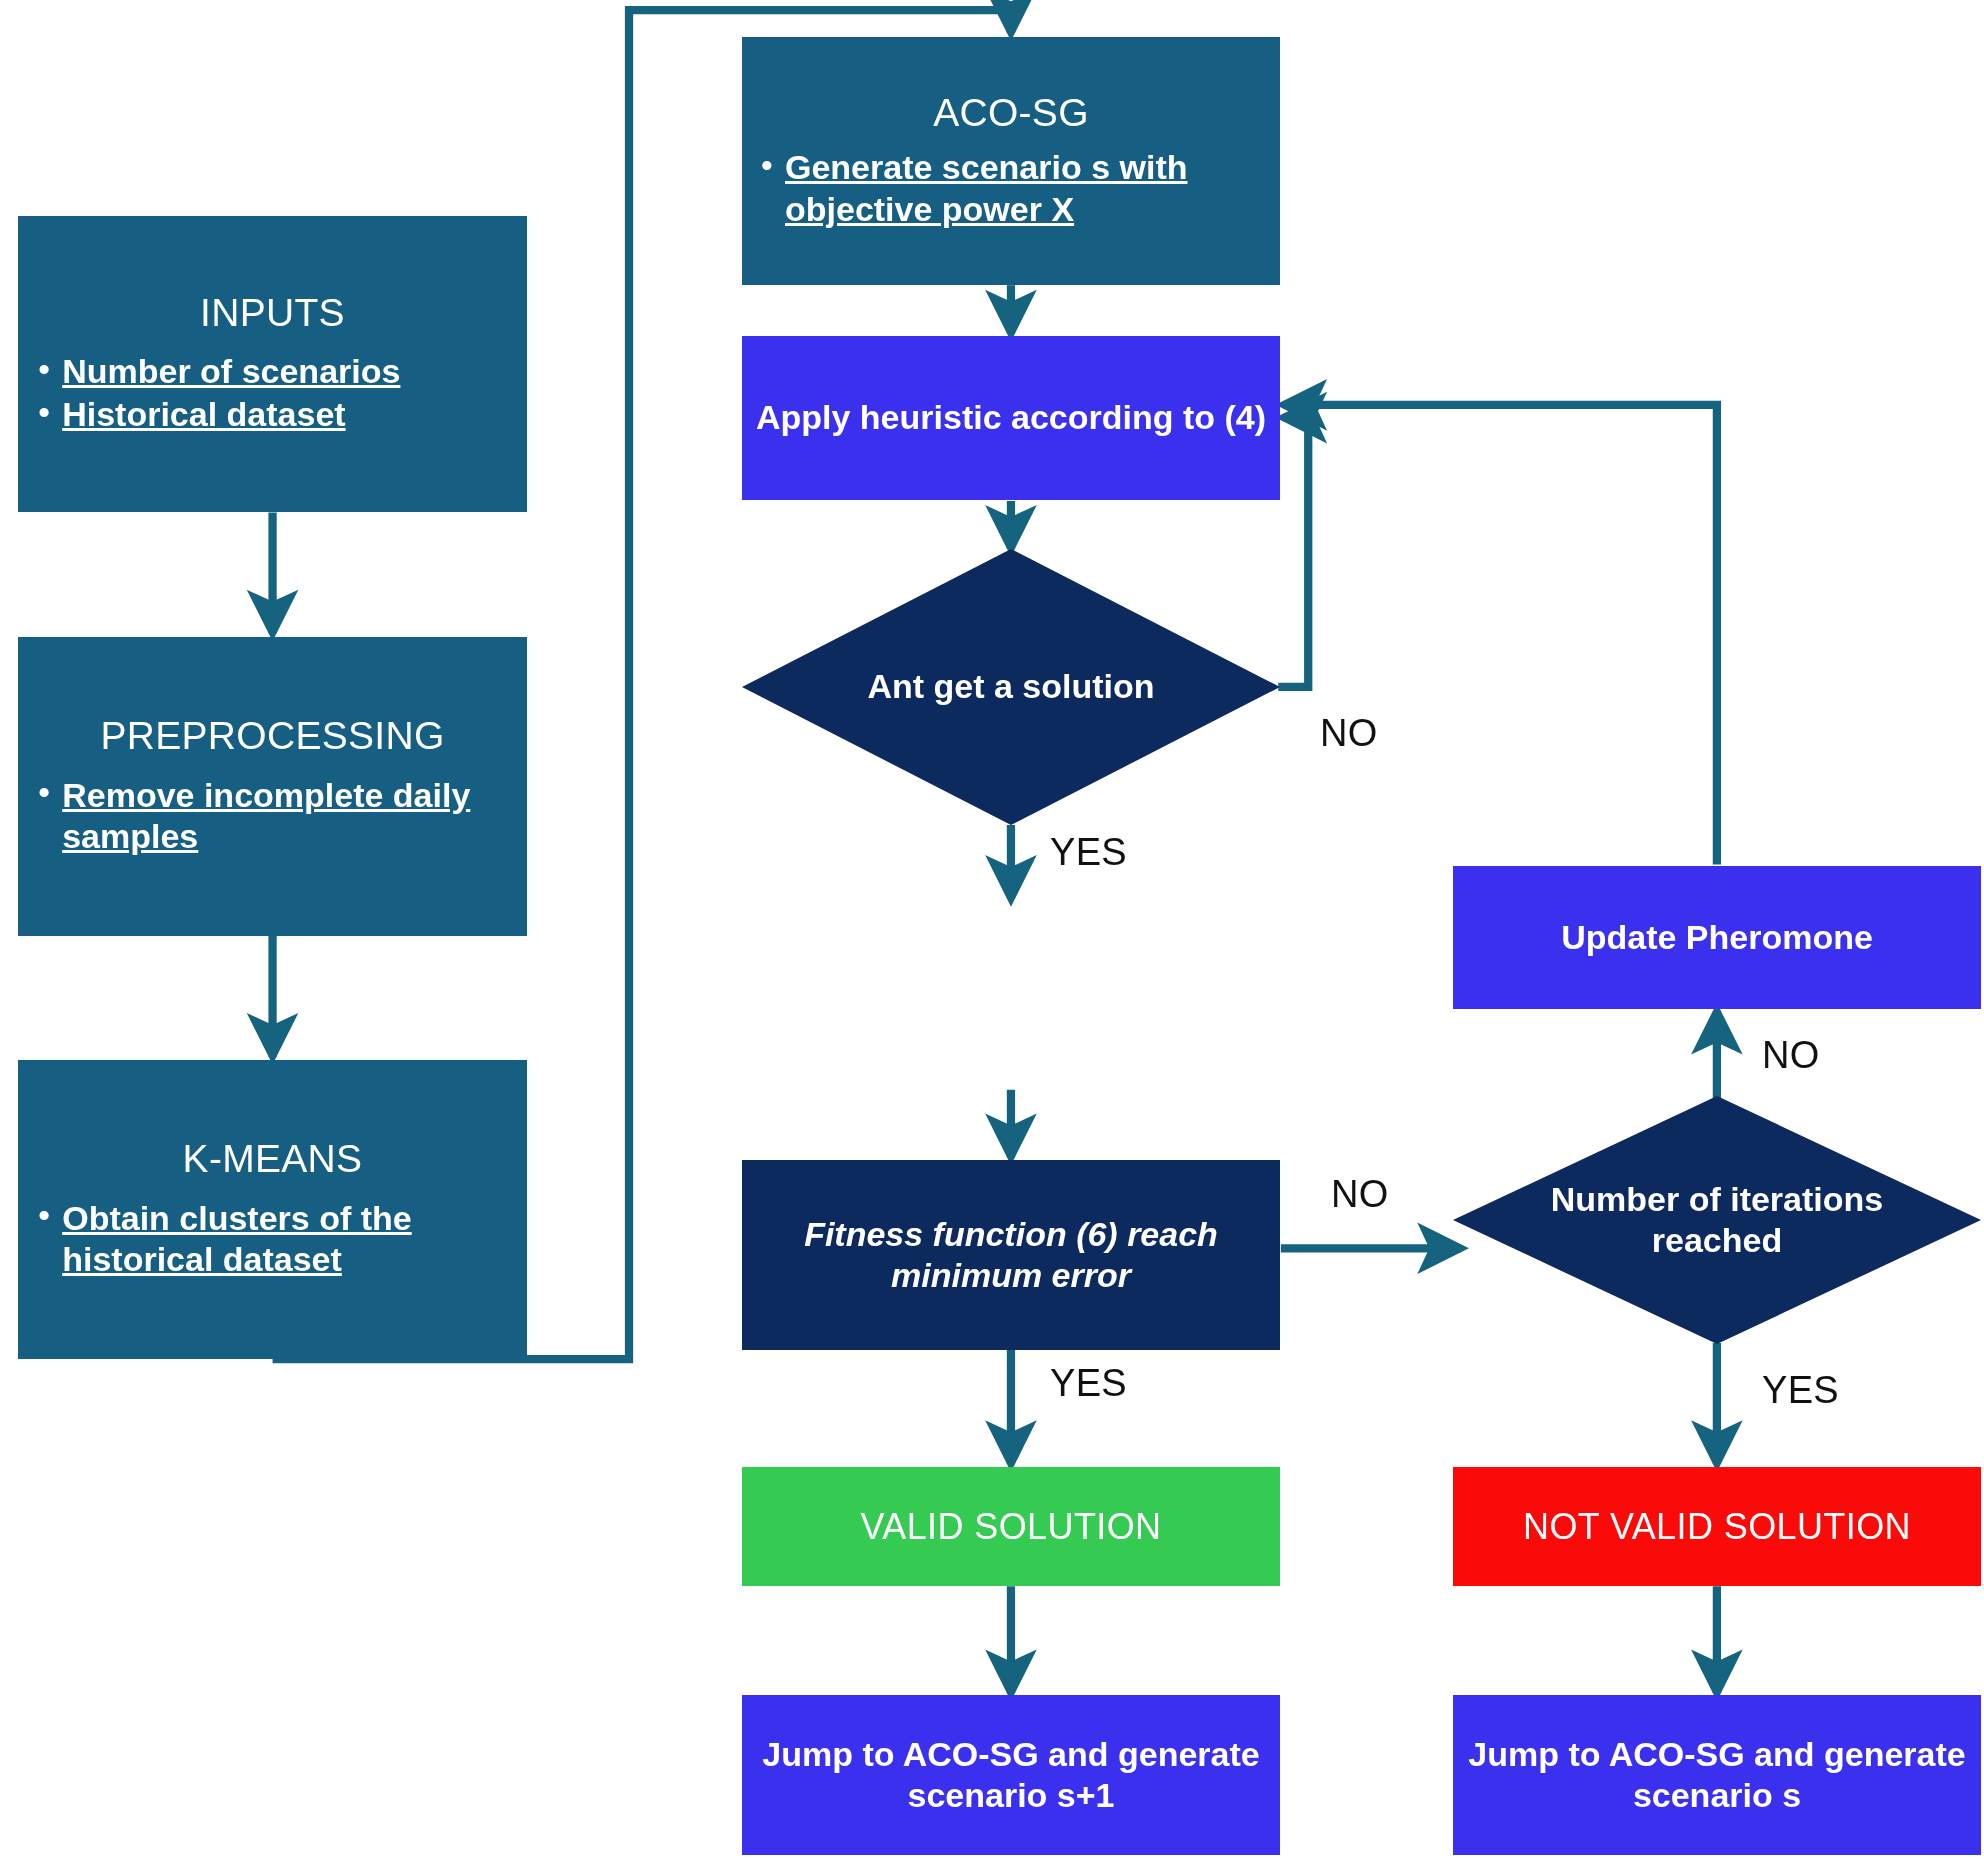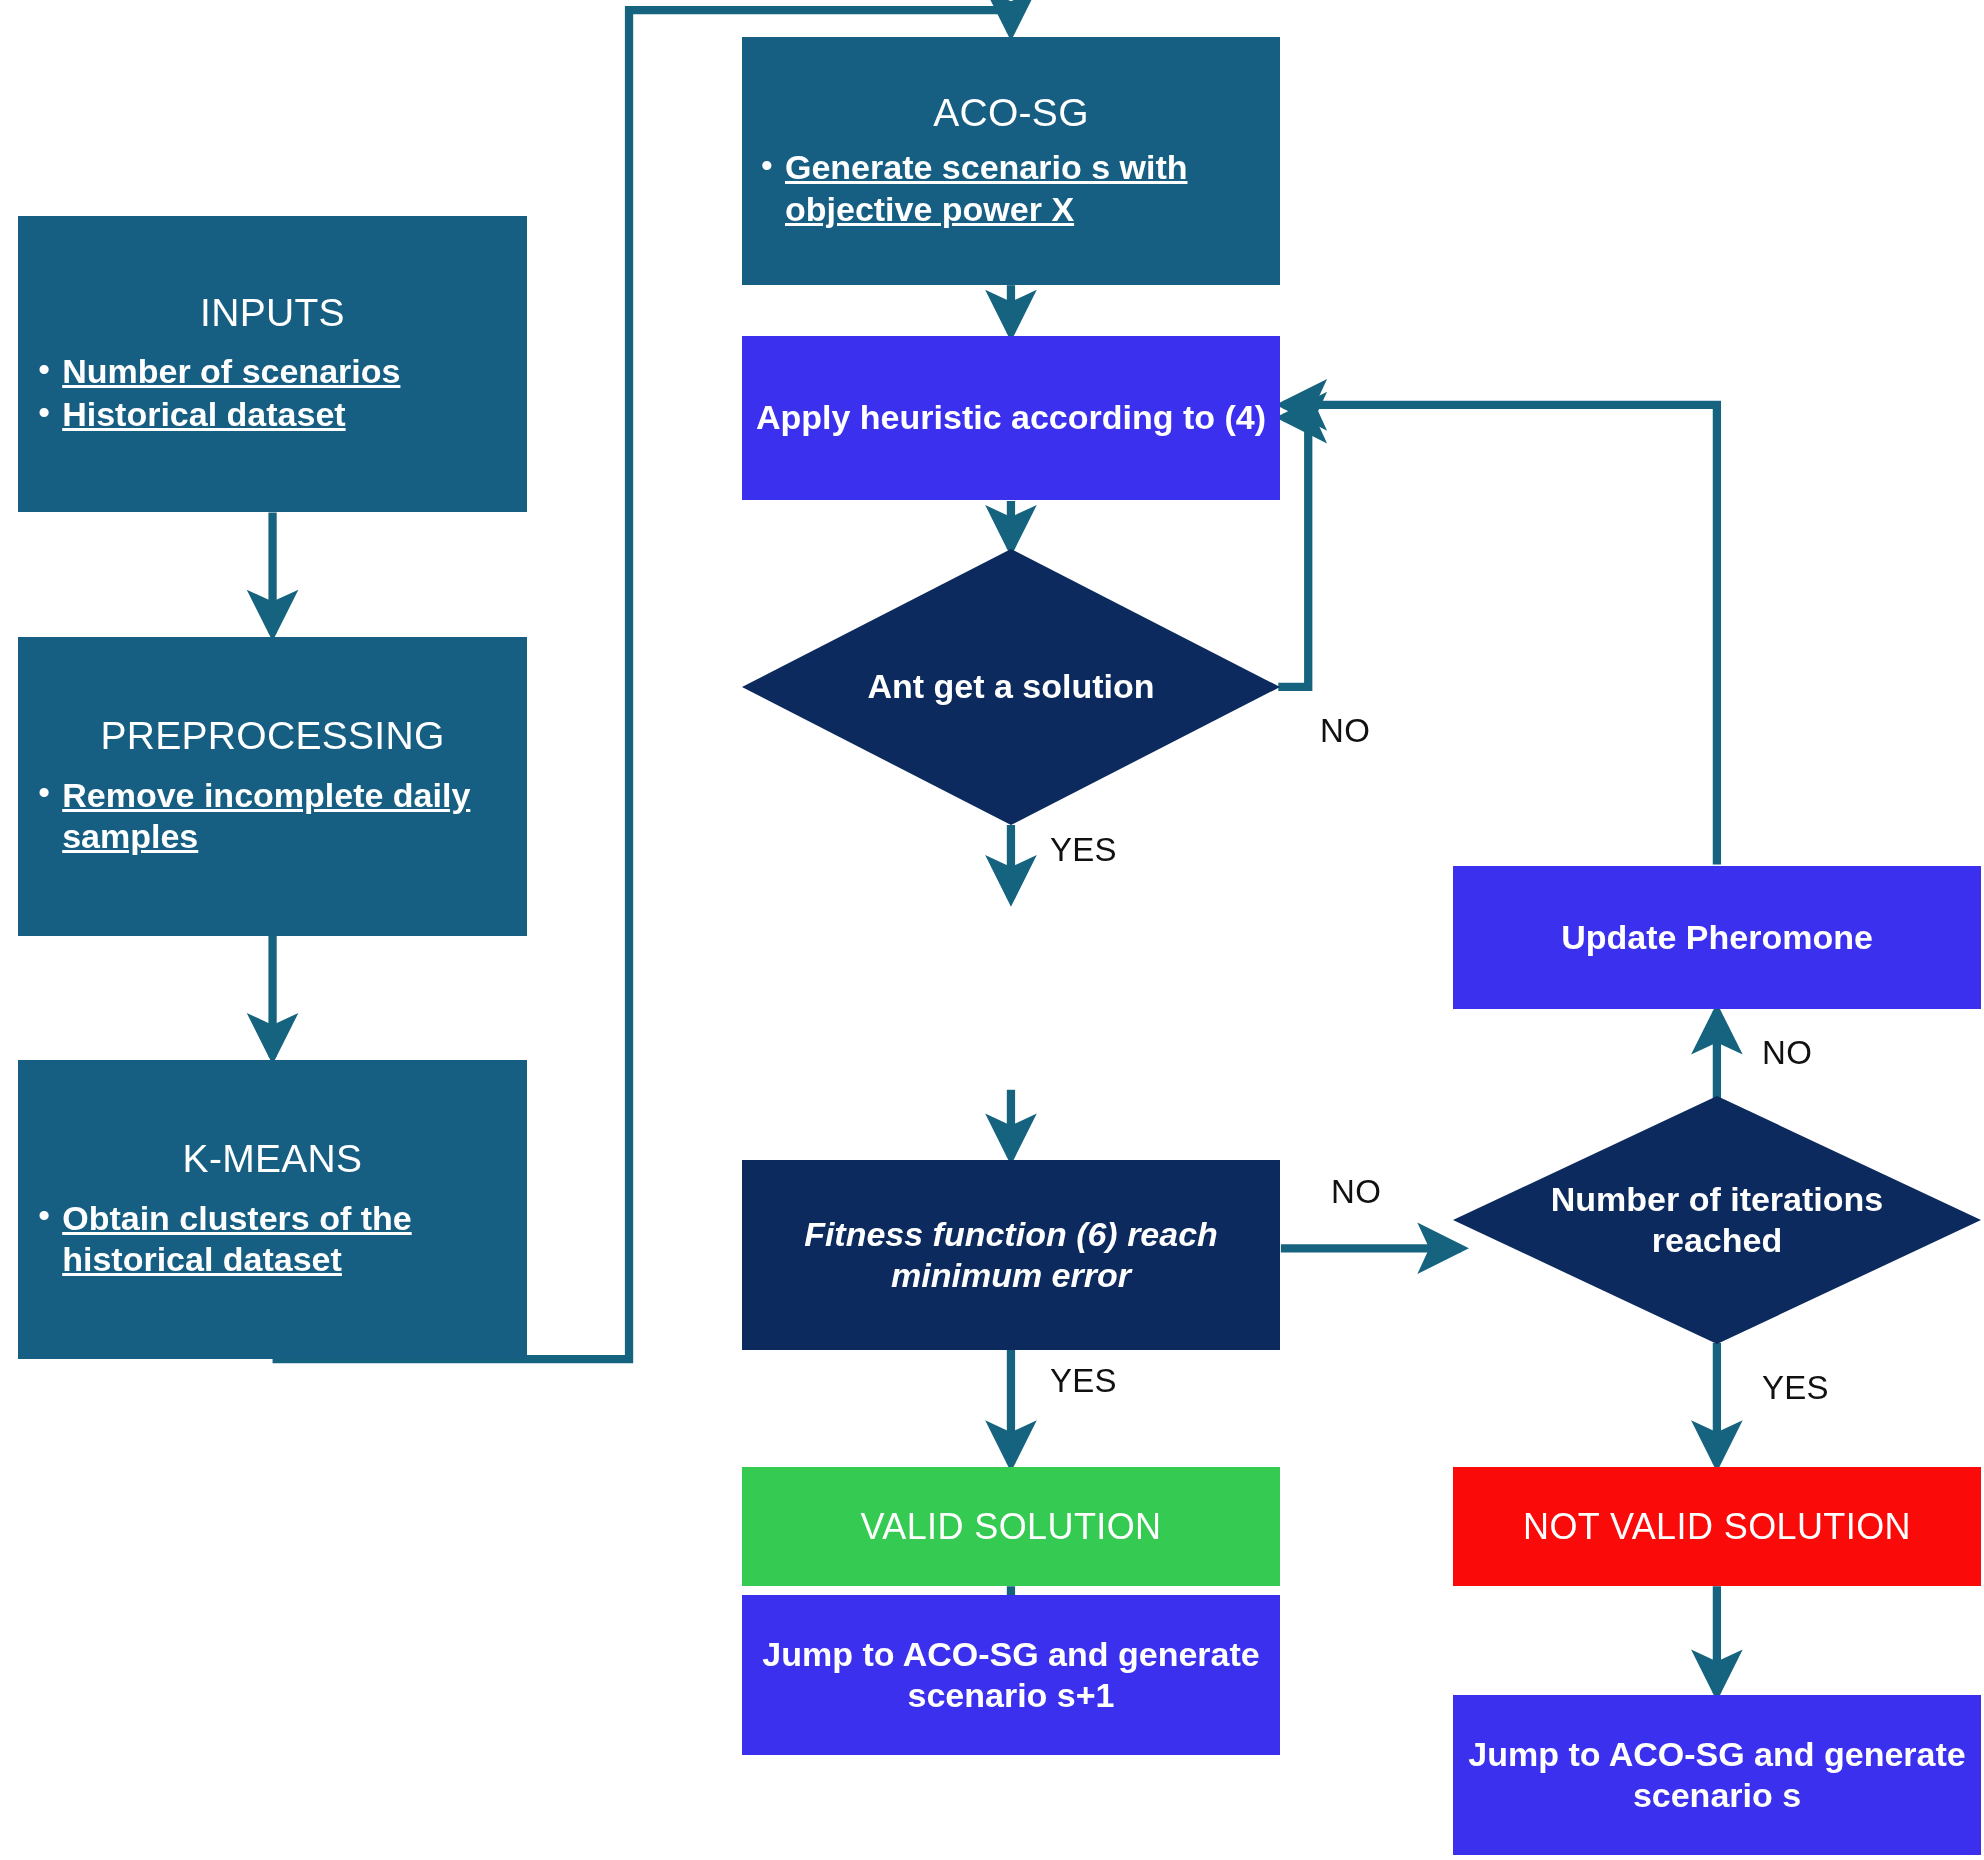--- a/index.html
+++ b/index.html
@@ -18,21 +18,21 @@
   .teal{background:#165f83;}
   .blue{background:#3b30ee;}
   .navy{background:#0c2a5e;}
   .green{background:#35cb52;}
   .red{background:#fb0a0a;}
   .diamond{position:absolute;display:flex;align-items:center;justify-content:center;}
   .diamond .dshape{position:absolute;left:0;top:0;width:100%;height:100%;
         background:#0c2a5e;clip-path:polygon(50% 0,100% 50%,50% 100%,0 50%);}
   .diamond .dtext{position:relative;color:#ffffff;font-size:34px;line-height:1.22;
         font-weight:700;text-align:center;width:72%;}
-  .edge-label{position:absolute;color:#111111;font-size:33px;font-weight:400;
+  .edge-label{position:absolute;color:#111111;font-size:38px;font-weight:400;
         letter-spacing:0.3px;white-space:nowrap;text-align:center;}
 </style>
 </head>
 <body>
 
 <div id="stage">
 
   <svg id="wires" viewBox="0 0 3118 2922" xmlns="http://www.w3.org/2000/svg">
     <defs>
       <marker id="ah" viewBox="0 0 12 12" refX="9.4" refY="6" markerWidth="7.2" markerHeight="7.2" orient="auto-start-reverse">
@@ -113,21 +113,21 @@
 
 
   <div class="node navy" style="left:742px;top:1160px;width:538px;height:190px;font-style:italic;">
     <div class="body">Fitness function (6) reach minimum error</div>
   </div>
 
   <div class="node green" style="left:742px;top:1467px;width:538px;height:119px;">
     <div class="cap">VALID SOLUTION</div>
   </div>
 
-  <div class="node blue" style="left:742px;top:1595px;width:538px;height:160px;">
+  <div class="node blue" style="left:742px;top:1695px;width:538px;height:160px;">
     <div class="body">Jump to ACO-SG and generate scenario s+1</div>
   </div>
 
   <div class="node blue" style="left:1453px;top:866px;width:528px;height:143px;">
     <div class="body">Update Pheromone</div>
   </div>
 
   <div class="diamond" style="left:1453px;top:1096px;width:528px;height:248px;">
     <div class="dshape"></div>
     <div class="dtext">Number of iterations reached</div>

